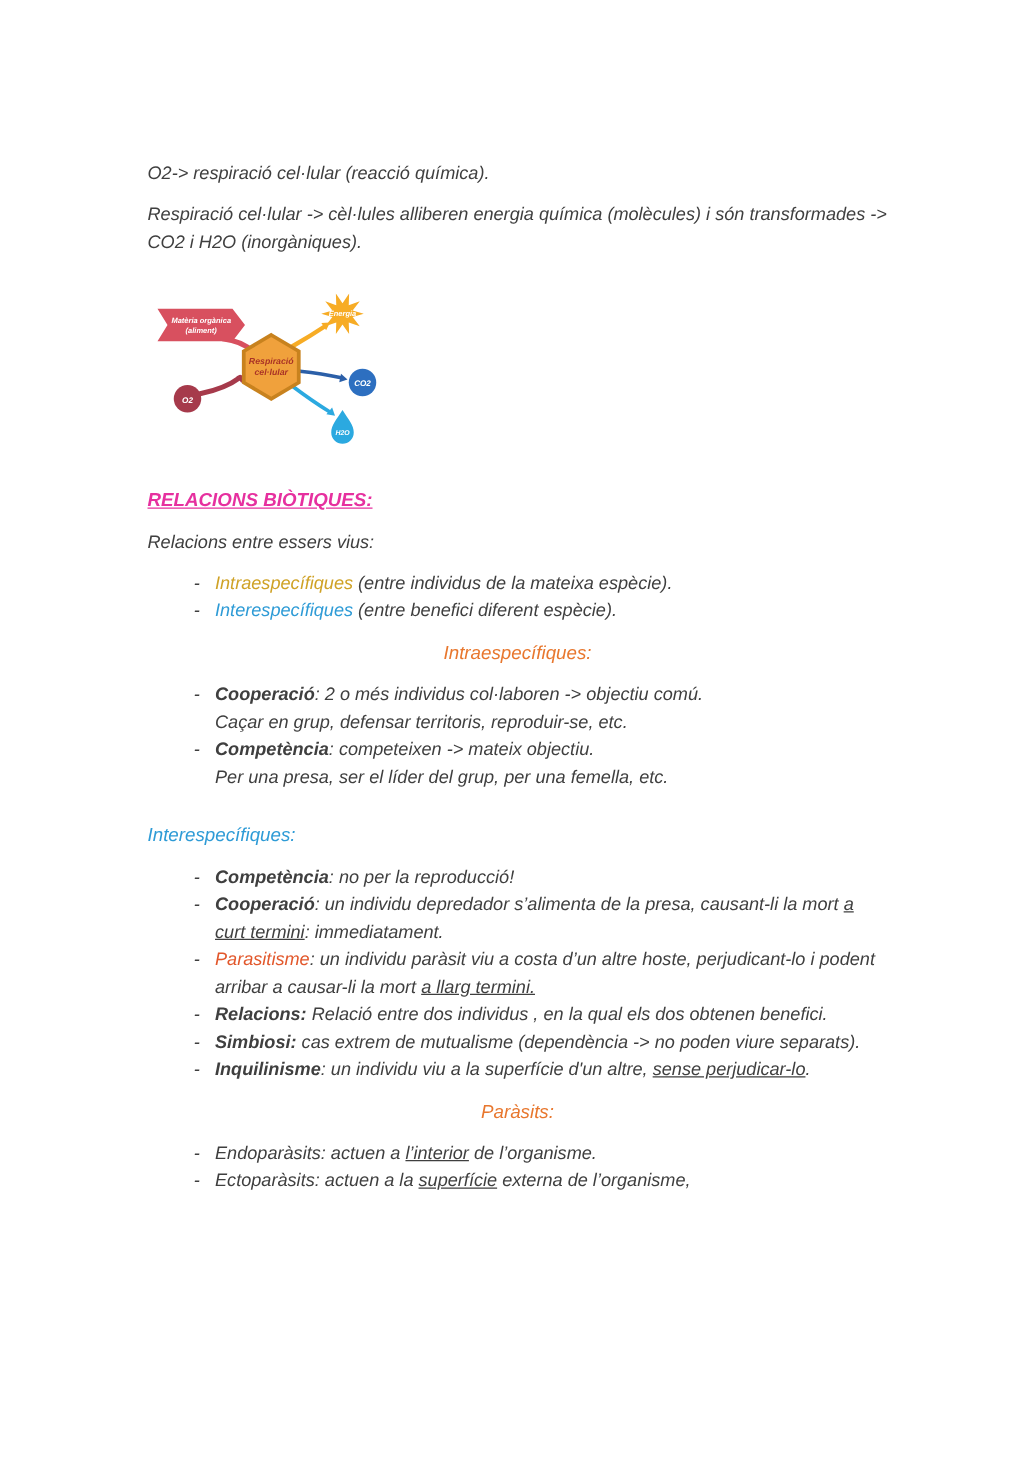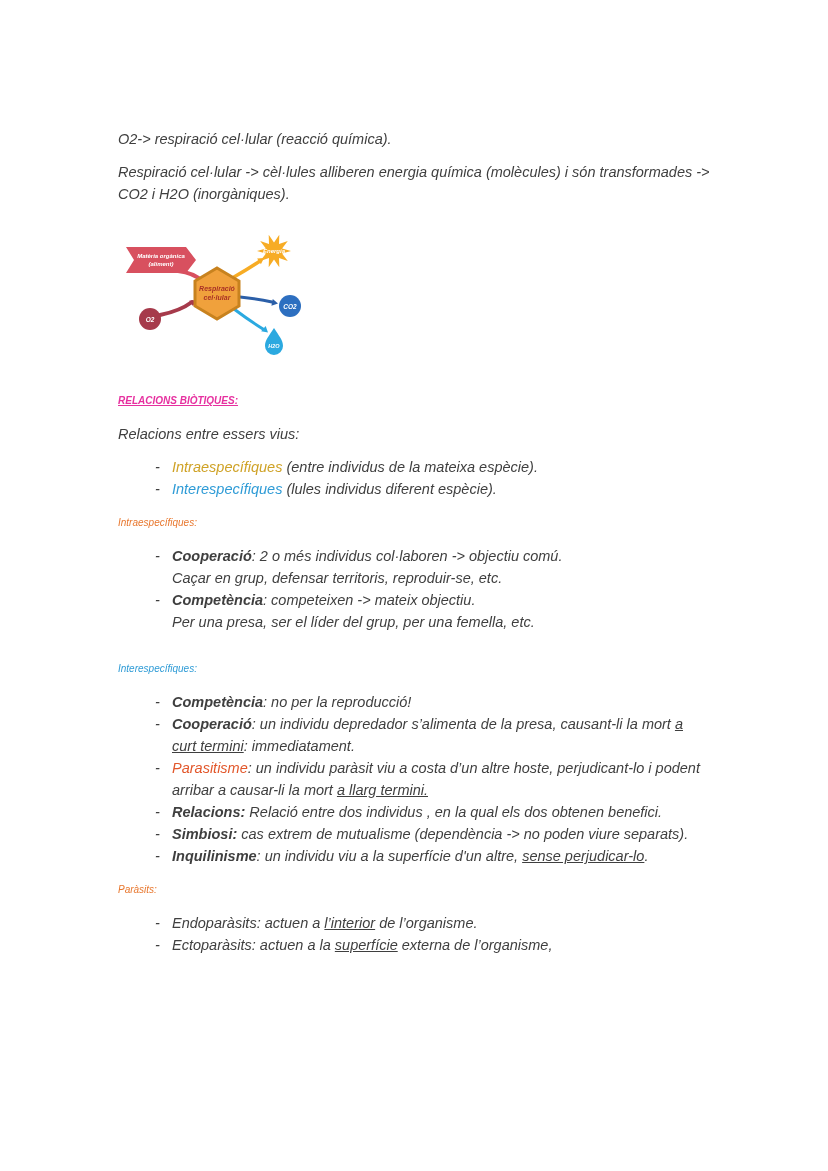--- a/index.html
+++ b/index.html
@@ -11,26 +11,26 @@
     font-family:"Liberation Sans", sans-serif;
     font-size:14.5px;
     line-height:22px;
     color:var(--text, #3f3f3f);
     background:#ffffff;
     overflow:hidden;
     font-style:italic;
   }
   p { margin:0 0 11px 0; }
   h2 {
-    font-size:10px; line-height:22px;
+    font-size:15px; line-height:22px;
     margin:12px 0 11px 0;
     font-weight:400;
   }
   .h-pink  { color:var(--pink); font-weight:700; text-decoration:underline; }
-  .h-orange{ color:var(--orange); }
+  .h-orange{ color:var(--orange);text-align:center; }
   .h-blue  { color:var(--blue);margin-top:25px; }
 
   ul.doclist { list-style:none; margin:0 0 11px 0; padding:0 0 0 54px; }
   ul.doclist li { position:relative; }
   ul.doclist li::before { content:"-"; position:absolute; left:-17px; top:0; }
 
   .s-bold   { font-weight:700; }
   .s-u      { text-decoration:underline; }
   .s-gold   { color:var(--gold);text-align:center; }
   .s-blue   { color:var(--blue); }
@@ -102,21 +102,21 @@
 
   <h2 class="h-pink">RELACIONS BIÒTIQUES:</h2>
 
   <p>Relacions entre essers vius:</p>
 
   <ul class="doclist">
       <li>
         <div><span class="s-gold">Intraespecífiques</span><span> (entre individus de la mateixa espècie).</span></div>
       </li>
       <li>
-        <div><span class="s-blue">Interespecífiques</span><span> (lules individus diferent espècie).</span></div>
+        <div><span class="s-blue">Interespecífiques</span><span> (entre benefici diferent espècie).</span></div>
       </li>
     </ul>
 
   <h2 class="h-orange">Intraespecífiques:</h2>
 
   <ul class="doclist">
       <li>
         <div><span class="s-bold">Cooperació</span><span>:  2 o més individus col·laboren -&gt; objectiu comú.</span></div>
         <div><span>Caçar en grup, defensar territoris, reproduir-se, etc.</span></div>
       </li>

